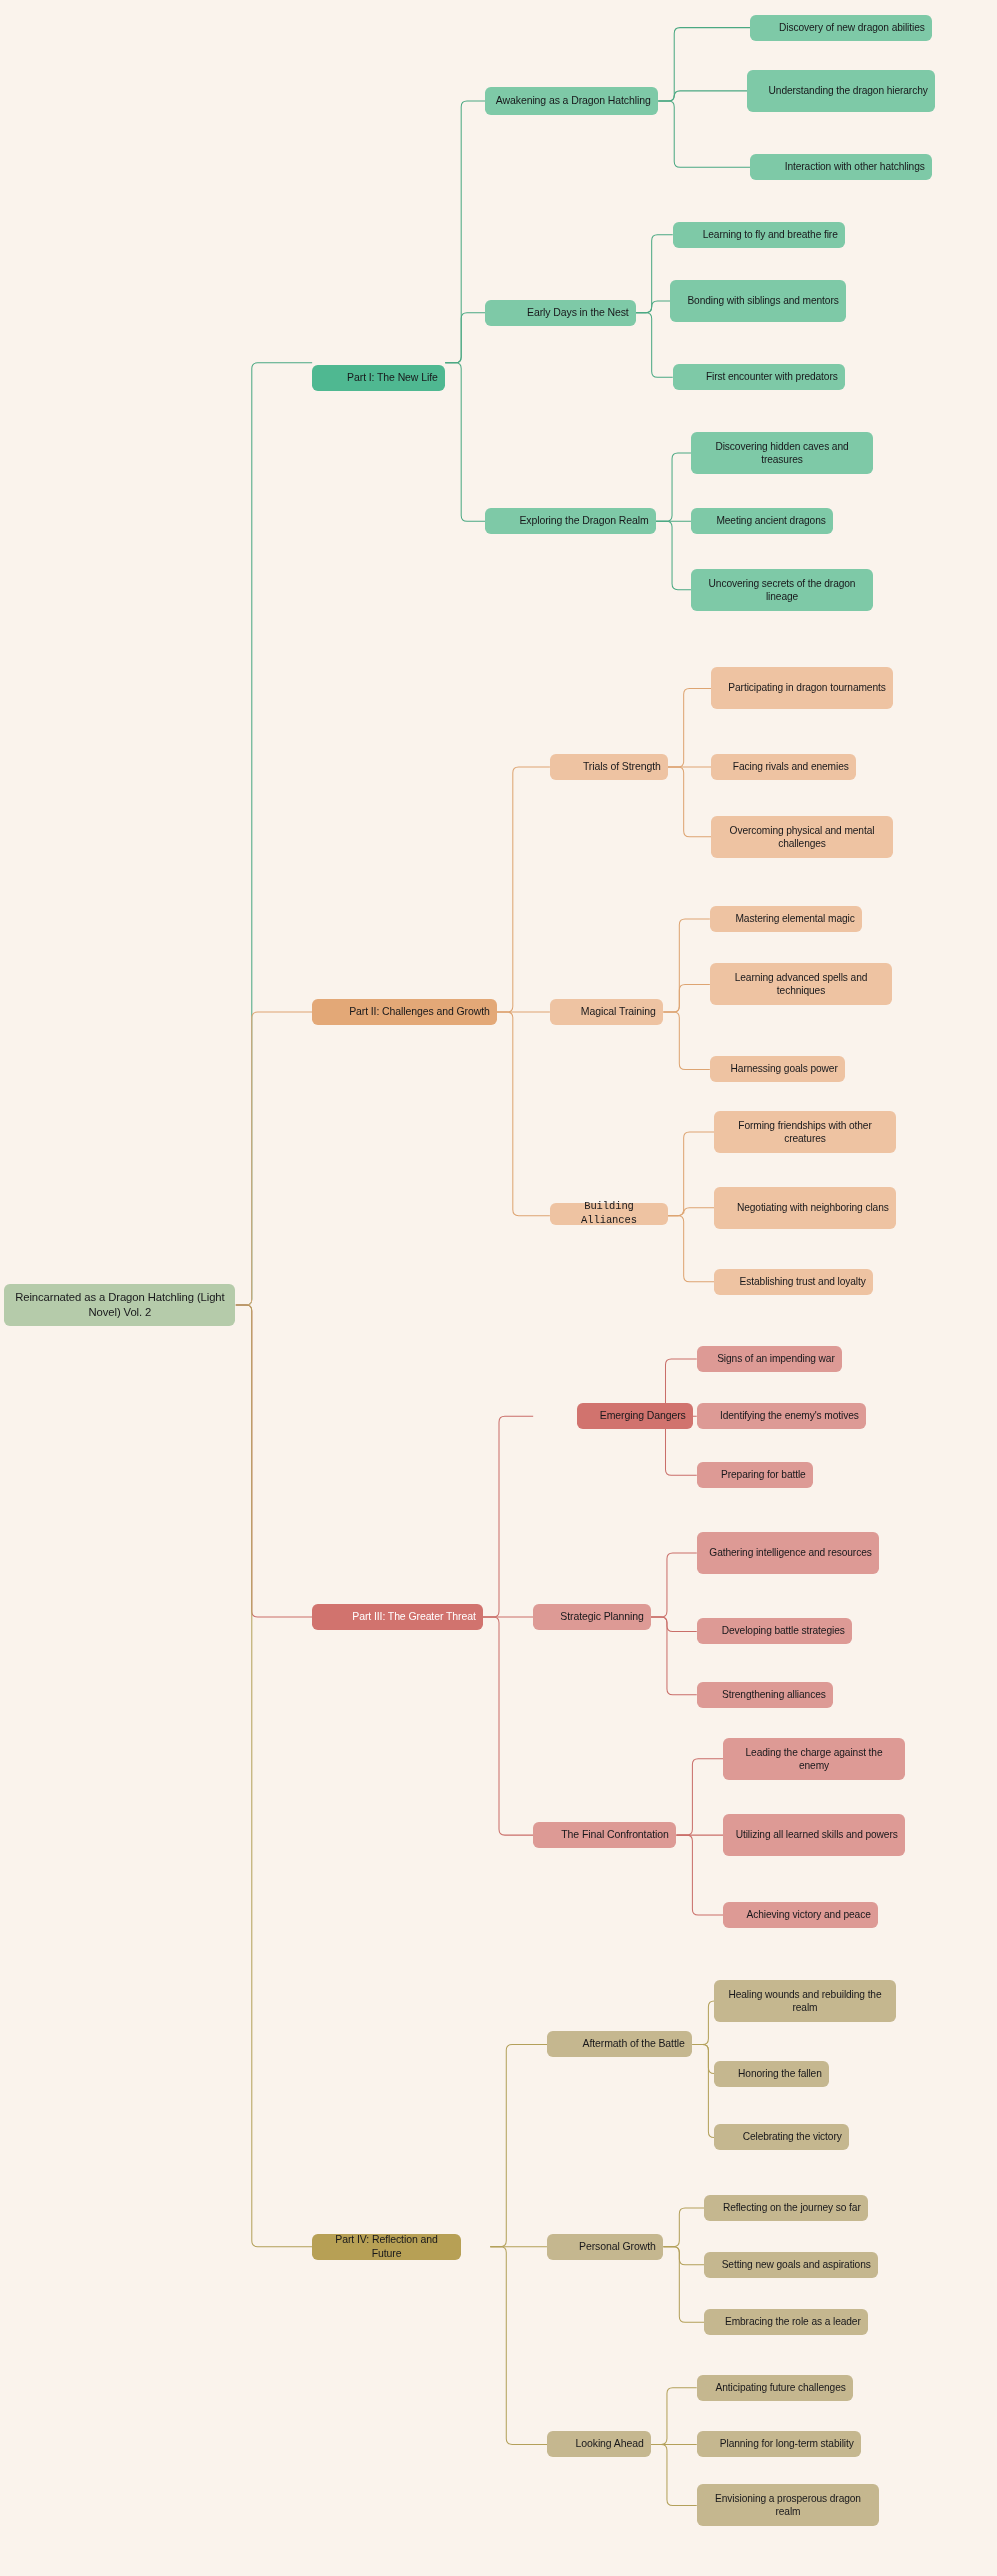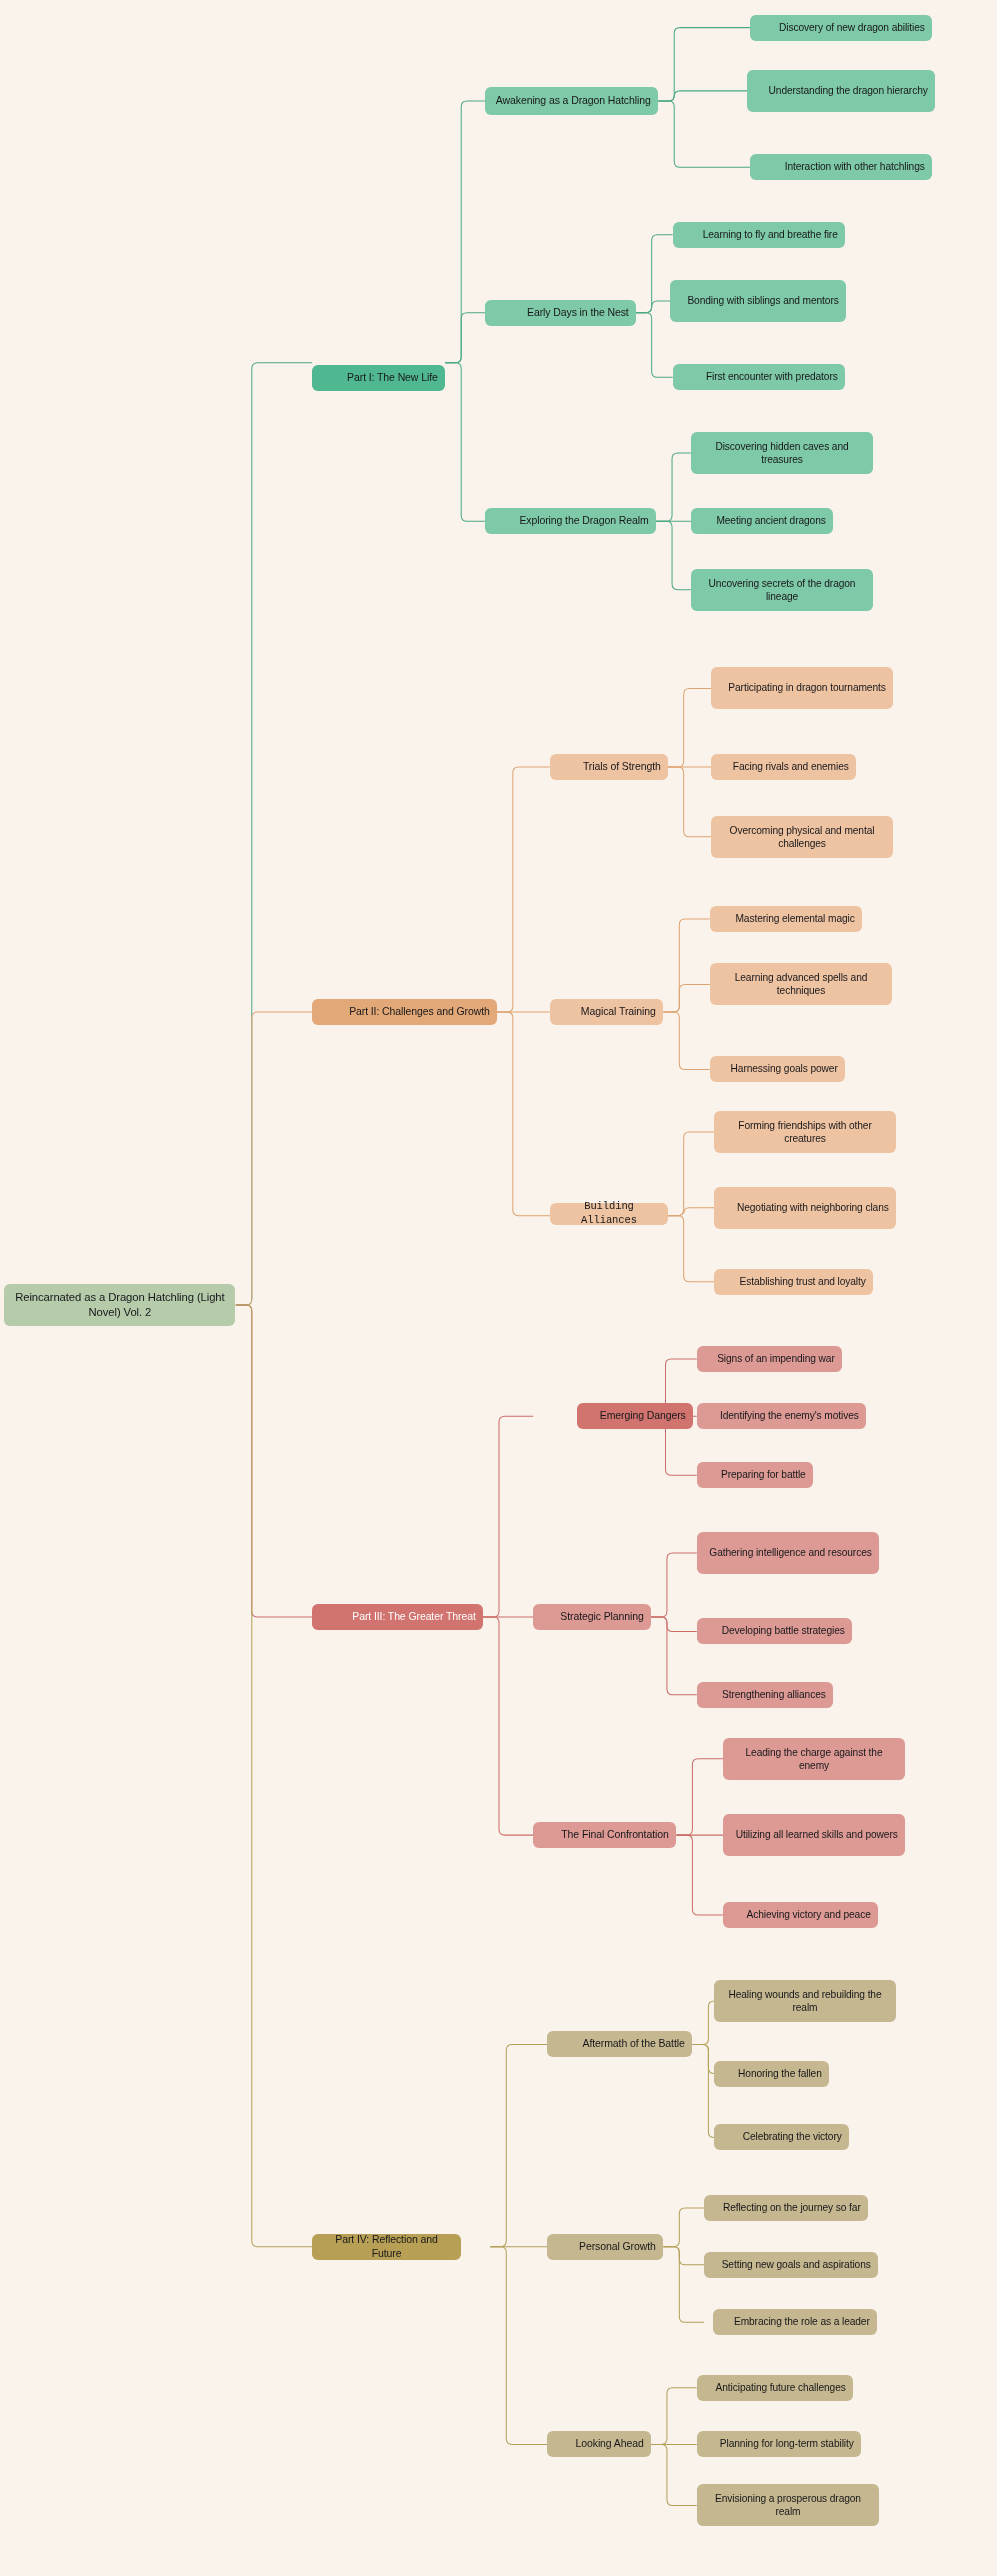--- a/index.html
+++ b/index.html
@@ -239,21 +239,21 @@
       </div>
       <div class="node lvl2" style="left: 547px; top: 2234px; width: 116px; height: 26px; background: rgb(197, 183, 143);">
         <span>Personal Growth</span>
       </div>
       <div class="node lvl3" style="left: 704px; top: 2195px; width: 164px; height: 26px; background: rgb(197, 183, 143);">
         <span>Reflecting on the journey so far</span>
       </div>
       <div class="node lvl3" style="left: 704px; top: 2252px; width: 174px; height: 26px; background: rgb(197, 183, 143);">
         <span>Setting new goals and aspirations</span>
       </div>
-      <div class="node lvl3" style="left: 704px; top: 2309px; width: 164px; height: 26px; background: rgb(197, 183, 143); margin-left: 9px;">
+      <div class="node lvl3" style="left: 704px; top: 2309px; width: 164px; height: 26px; background: rgb(197, 183, 143);">
         <span>Embracing the role as a leader</span>
       </div>
       <div class="node lvl2" style="left: 547px; top: 2431px; width: 104px; height: 26px; background: rgb(197, 183, 143);">
         <span>Looking Ahead</span>
       </div>
       <div class="node lvl3" style="left: 697px; top: 2375px; width: 156px; height: 26px; background: rgb(197, 183, 143);">
         <span>Anticipating future challenges</span>
       </div>
       <div class="node lvl3" style="left: 697px; top: 2431px; width: 164px; height: 26px; background: rgb(197, 183, 143);">
         <span>Planning for long-term stability</span>

